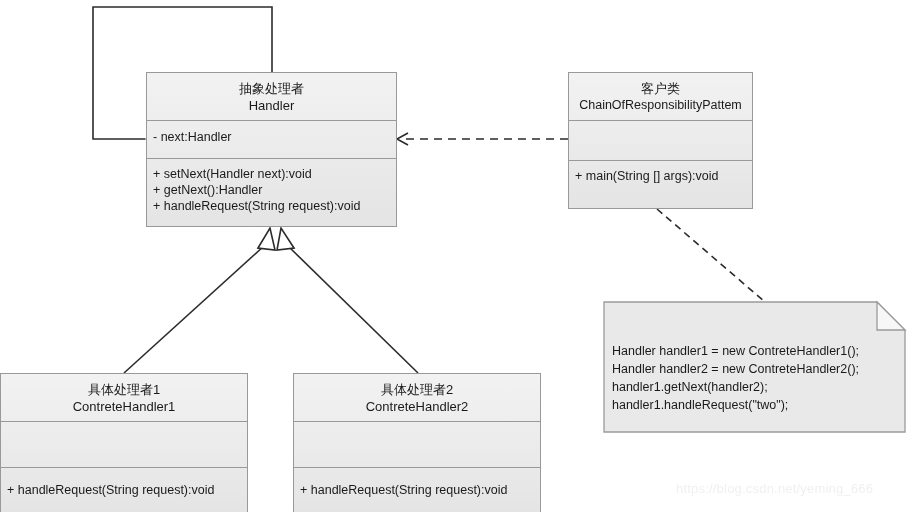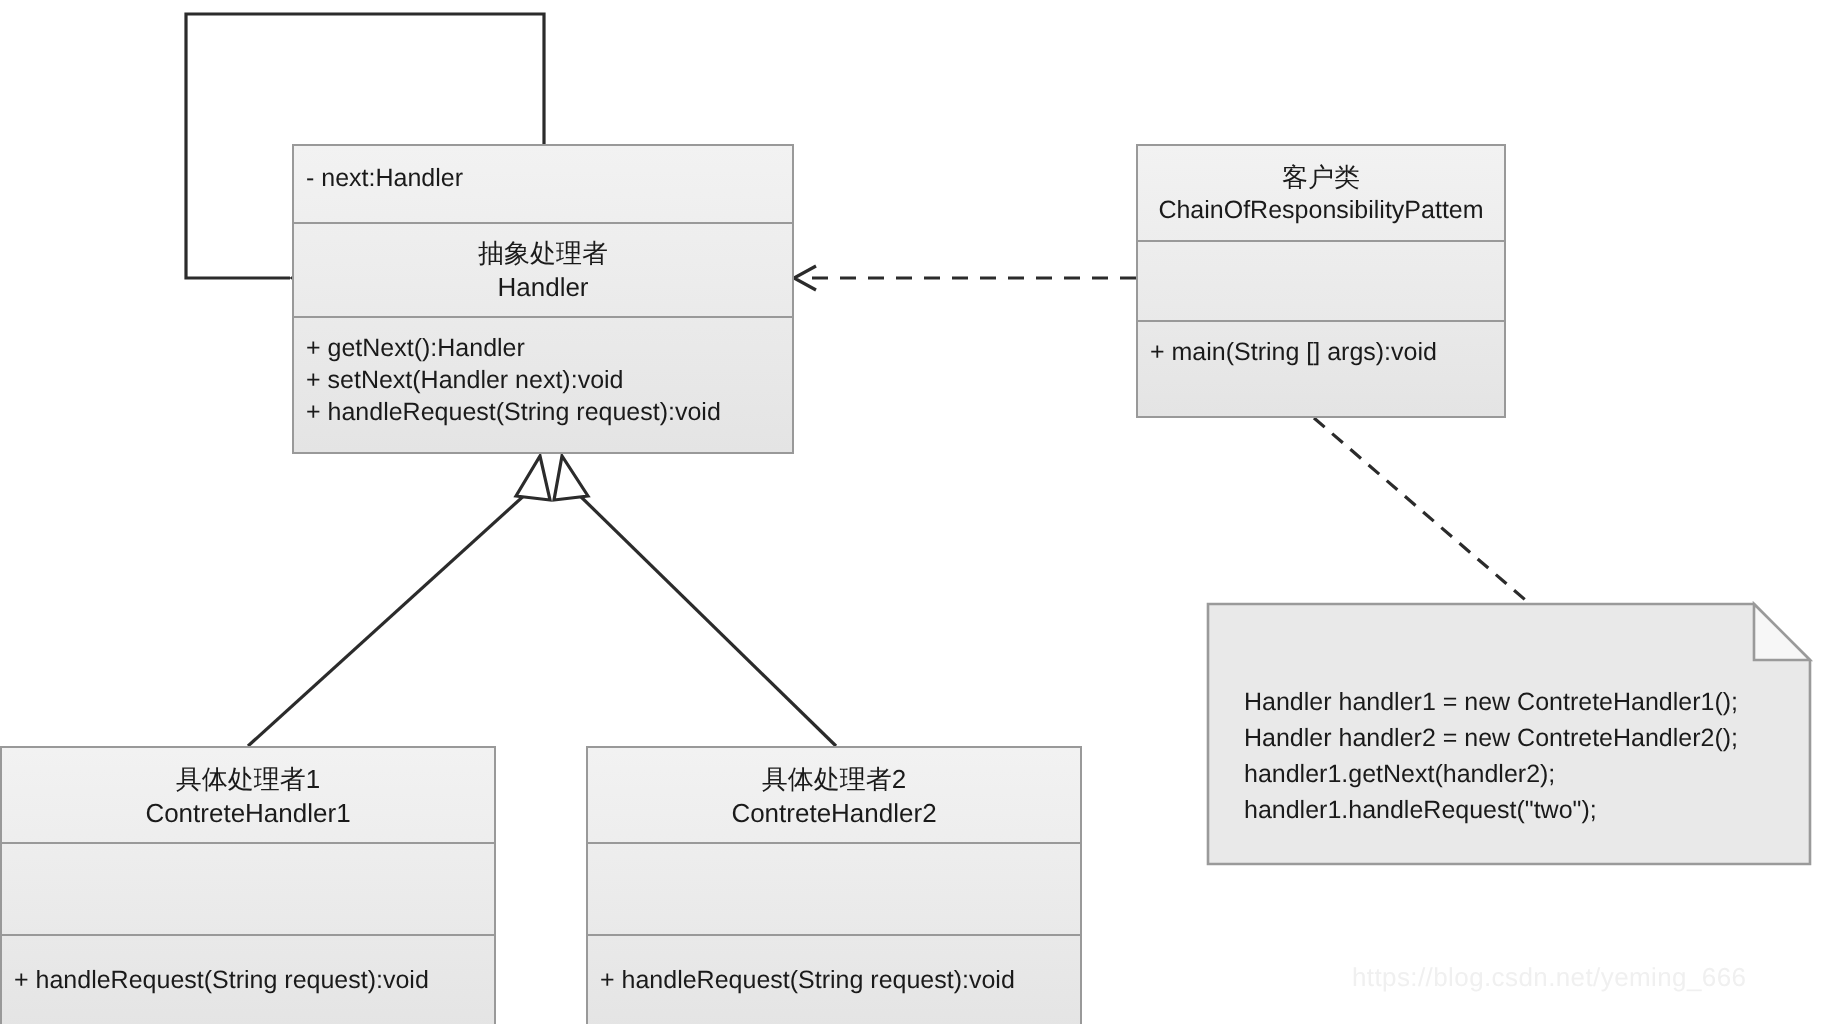--- a/index.html
+++ b/index.html
@@ -63,21 +63,21 @@
     color: #1a1a1a;
     line-height: 16px;
     white-space: nowrap;
   }
   .note {
     position: absolute;
     box-sizing: border-box;
   }
   .note-text {
     position: absolute;
-    left: 18px;
+    left: 8px;
     top: 40px;
     right: 8px;
   }
   .note-line {
     font-size: 12.5px;
     color: #1a1a1a;
     line-height: 18px;
     white-space: nowrap;
   }
   .watermark {
@@ -122,30 +122,30 @@
       <line x1="657" y1="209" x2="765" y2="302" stroke="#2b2b2b" stroke-width="1.6" stroke-dasharray="7,5"></line>
     </g>
 
     <g>
       <path d="M604,302 H877 L905,330 V432 H604 Z" fill="#e9e9e9" stroke="#9a9a9a" stroke-width="1.3"></path>
       <path d="M877,302 L877,330 L905,330 Z" fill="#f7f7f7" stroke="#9a9a9a" stroke-width="1.3"></path>
     </g>
   </svg>
 
   <div class="umlclass" style="left:146px; top:72px; width:251px; height:155px;">
-    <div class="sect members" style="height:38px; padding-top:8px;">
-      <div class="member">- next:Handler</div>
-    </div>
     <div class="sect title-sect" style="height:47px;">
       <div class="cn-name">抽象处理者</div>
       <div class="en-name">Handler</div>
     </div>
+    <div class="sect members" style="height:38px; padding-top:8px;">
+      <div class="member">- next:Handler</div>
+    </div>
     <div class="sect members" style="height:69px;">
+      <div class="member">+ setNext(Handler next):void</div>
       <div class="member">+ getNext():Handler</div>
-      <div class="member">+ setNext(Handler next):void</div>
       <div class="member">+ handleRequest(String request):void</div>
     </div>
   </div>
 
   <div class="umlclass" style="left:568px; top:72px; width:185px; height:137px;">
     <div class="sect title-sect" style="height:47px;">
       <div class="cn-name">客户类</div>
       <div class="en-name" style="font-size:12.5px;text-align:center;">ChainOfResponsibilityPattem</div>
     </div>
     <div class="sect members" style="height:40px;"></div>

